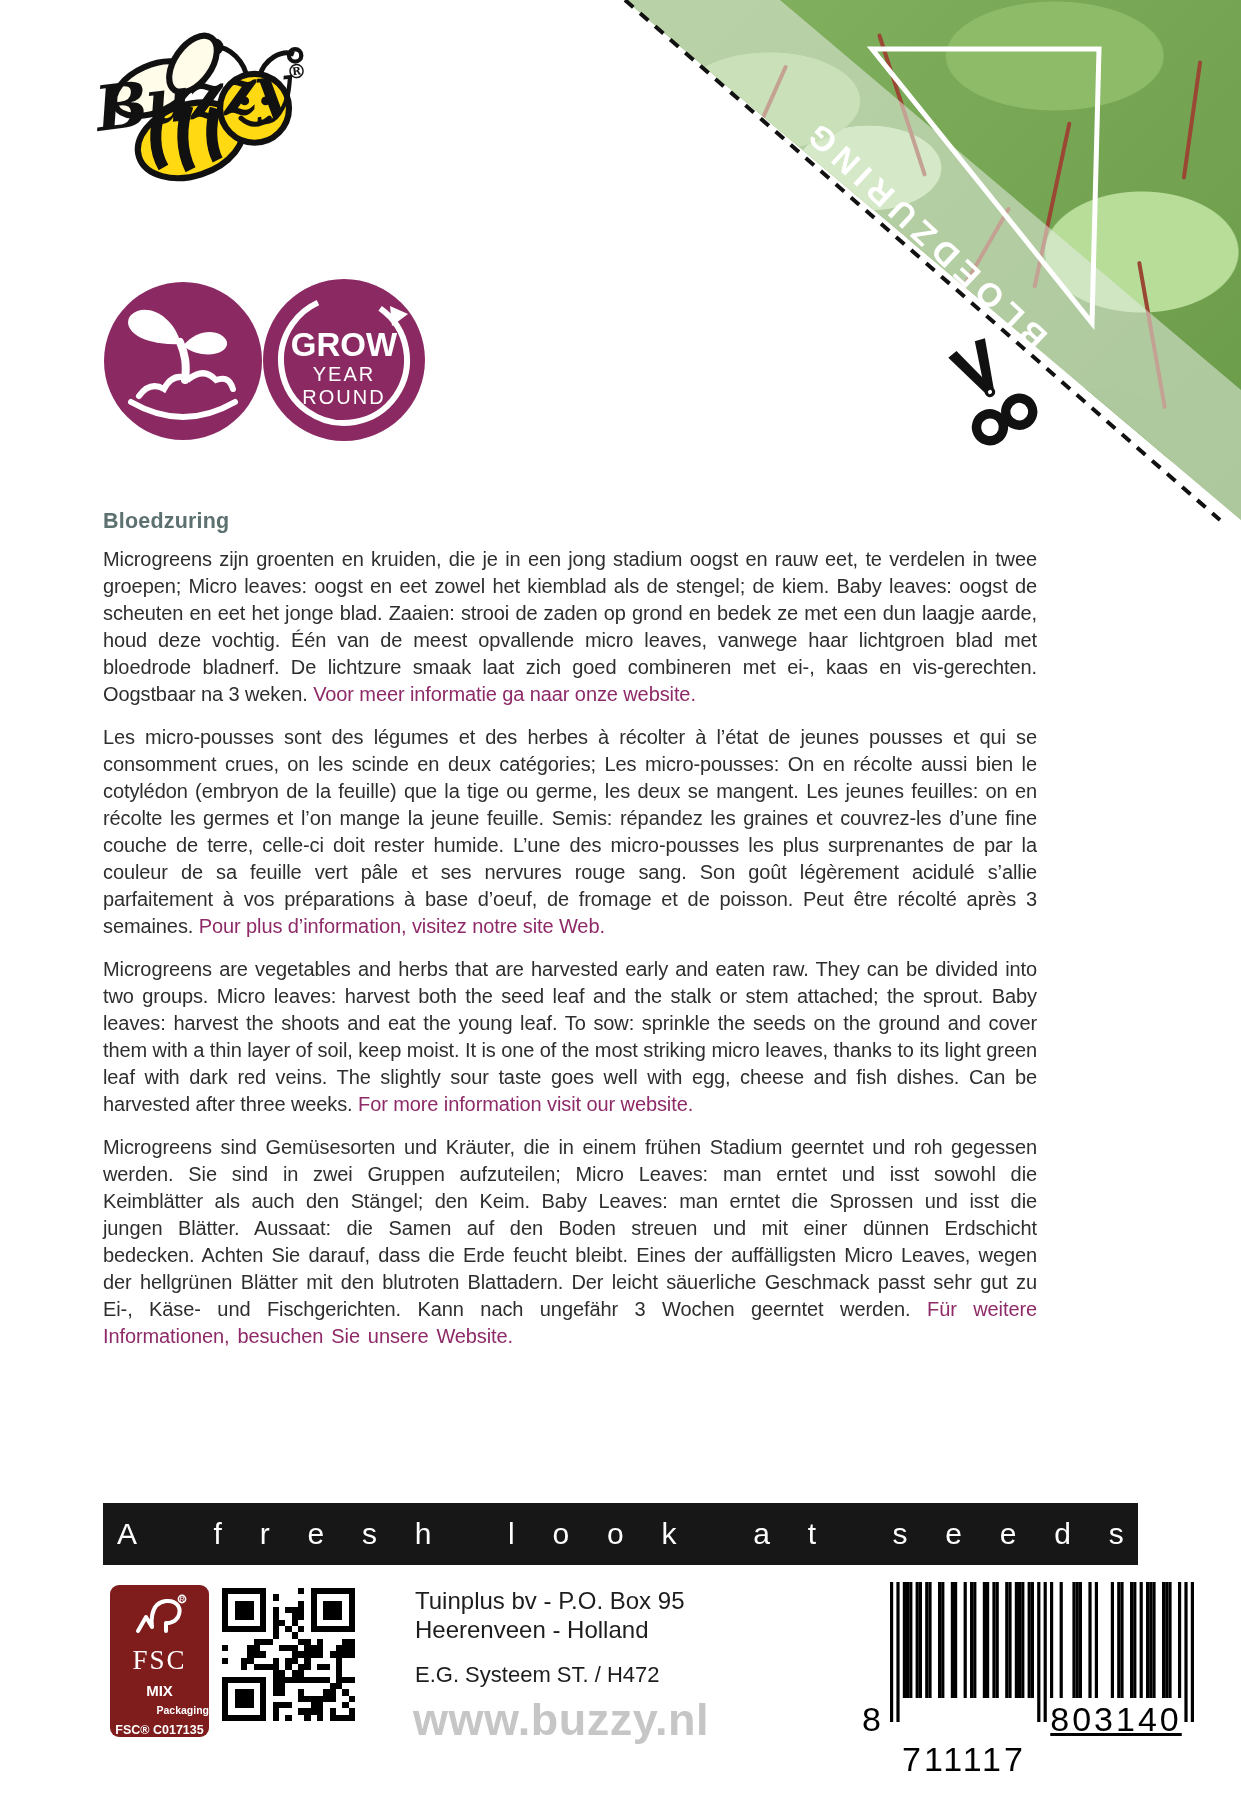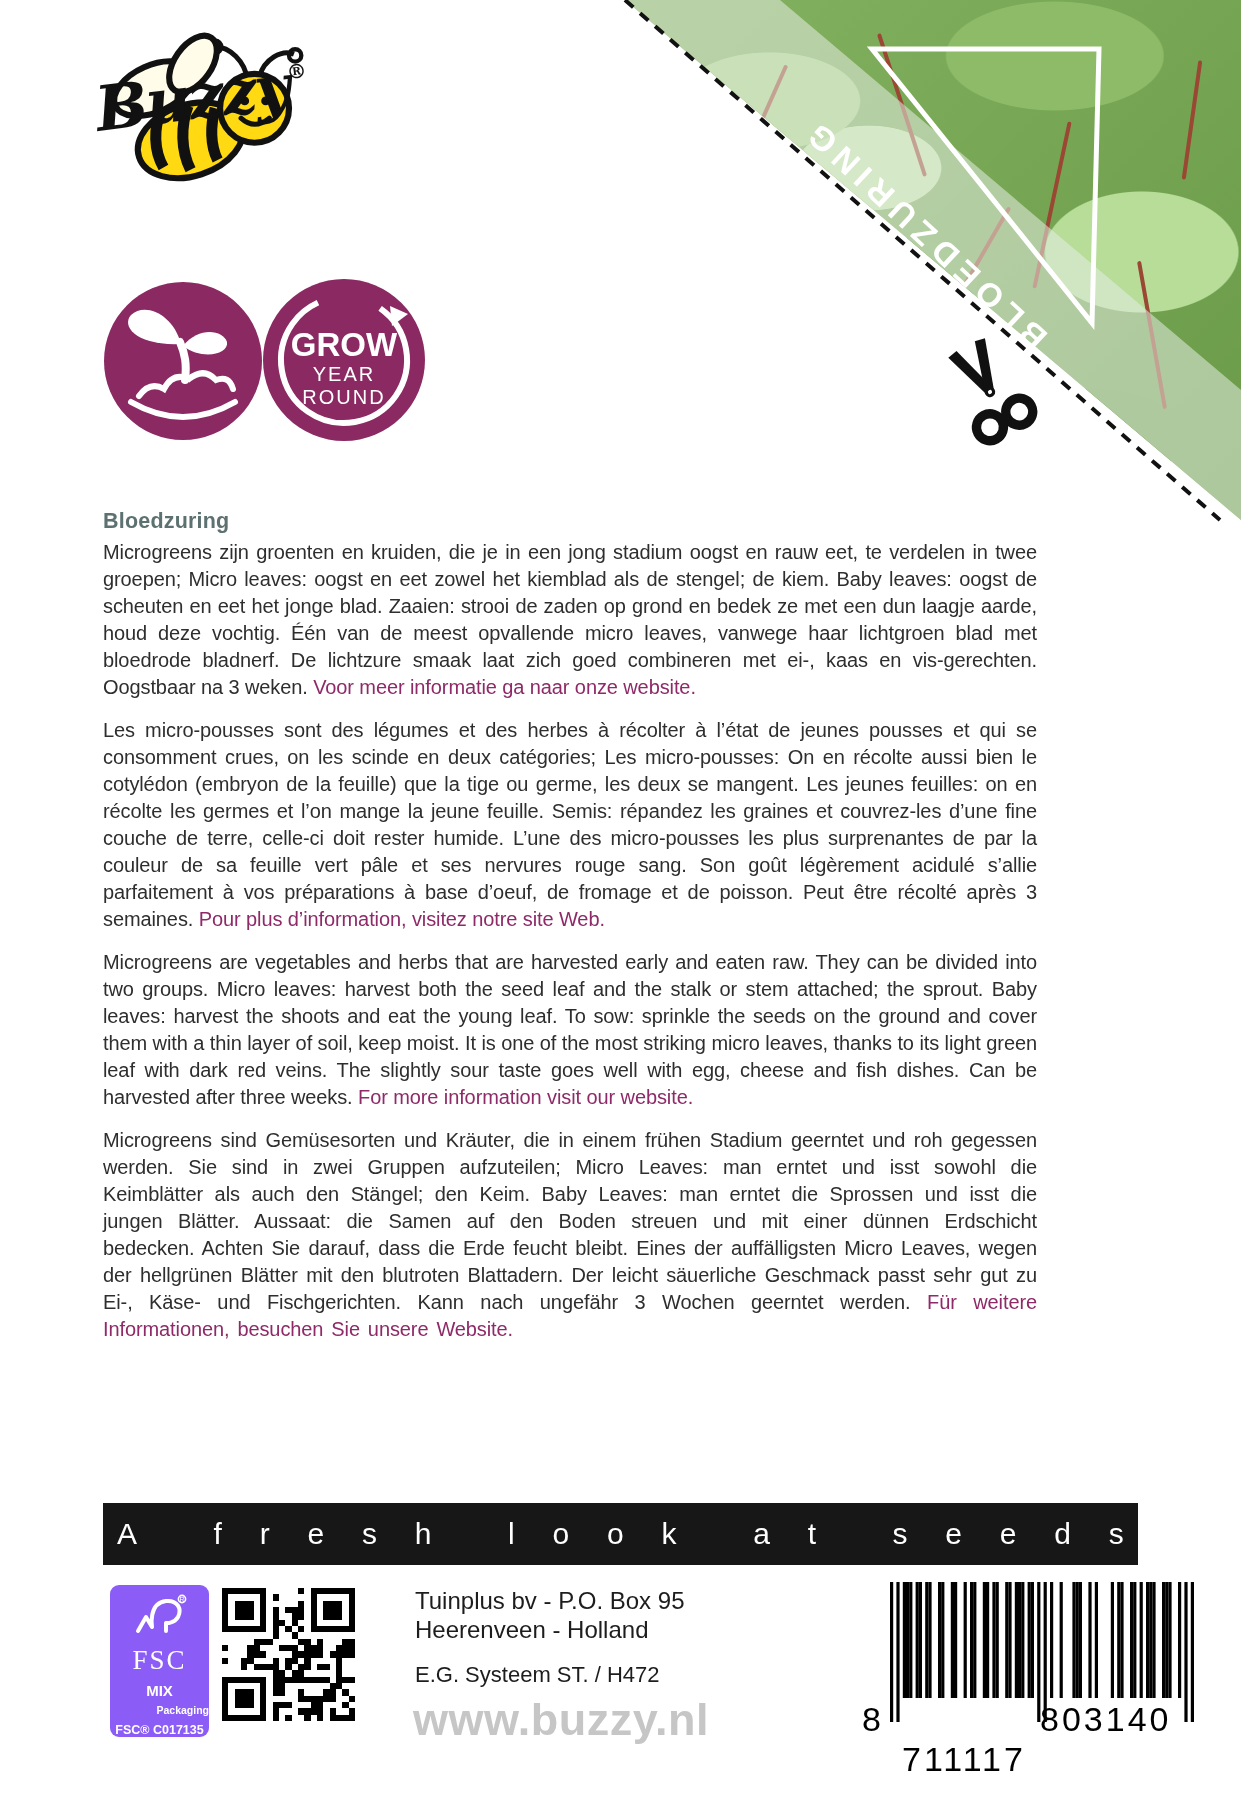--- a/index.html
+++ b/index.html
@@ -44,58 +44,58 @@
   }
   .logo-reg{font-size:20px;vertical-align:28px;letter-spacing:0;}
   
   .badge{position:absolute;}
   
   .copy{position:absolute;left:103px;top:509px;width:934px;color:#2e2e2e;}
   .copy h2{
     margin:0 0 3px 0;font-size:21.5px;font-weight:bold;color:#5c7170;letter-spacing:0.2px;
   }
   .copy p{
-    margin:5px 0 16px 0;font-size:20px;line-height:27px;text-align:justify;letter-spacing:-0.1px;
+    margin:12px 0 16px 0;font-size:20px;line-height:27px;text-align:justify;letter-spacing:-0.1px;
   }
   .copy p.de{word-spacing:2.5px;}
   .lnk{color:#8e2a68;}
   
   .slogan-bar{
     position:absolute;left:103px;top:1503px;width:1035px;height:62px;background:#171717;
     display:flex;align-items:center;padding:0 14px;box-sizing:border-box;
   }
   .slogan-letters{
     flex:1;display:flex;justify-content:space-between;align-items:center;
     color:#ffffff;font-size:30px;font-weight:normal;
   }
   .slogan-letters span{display:inline-block;}
   
   .fsc{
-    position:absolute;left:110px;top:1585px;width:99px;height:152px;background:#8b5cf6;
+    position:absolute;left:110px;top:1585px;width:99px;height:152px;background:#7f1d1d;
     border-radius:9px;color:#fff;text-align:center;box-sizing:border-box;padding-top:8px;
   }
   .fsc .acronym{font-family:"Liberation Serif", serif;font-size:27px;letter-spacing:2px;margin-top:-2px;}
   .fsc .mix{font-size:15px;font-weight:bold;margin-top:6px;}
   .fsc .pkg{font-size:10.5px;font-weight:bold;margin-top:5px;text-align:right;}
   .fsc .cert{font-size:12.5px;font-weight:bold;margin-top:7px;}
   .qr{position:absolute;left:222px;top:1588px;width:133px;height:133px;}
   .addr{position:absolute;left:415px;top:1586px;color:#1d1d1d;font-size:24px;line-height:29px;}
   .system-code{position:absolute;left:415px;top:1662px;color:#1d1d1d;font-size:22px;}
   .website{
     position:absolute;left:413px;top:1694px;color:#c6c6c6;font-size:45px;font-weight:bold;letter-spacing:0.5px;
   }
   .barcode{position:absolute;left:862px;top:1582px;width:340px;height:165px;}
   .barcode svg{position:absolute;left:28px;top:0;}
   .barcode .digits{
     position:absolute;left:0;top:118px;width:336px;color:#000;
     font-size:34px;display:flex;
   }
   .barcode .d-first{width:26px;}
   .barcode .d-left{width:152px;text-align:center;letter-spacing:3px;margin-top:40px;}
-  .barcode .d-right{width:152px;text-align:left;letter-spacing:3px;}
+  .barcode .d-right{width:152px;text-align:center;letter-spacing:3px;text-decoration:underline;}
 </style>
 </head>
 <body>
 
 <div class="photo-corner">
   <div class="stem" style="left:760px;top:60px;height:120px;transform:rotate(24deg);"></div>
   <div class="stem" style="left:900px;top:30px;height:150px;transform:rotate(-18deg);"></div>
   <div class="stem" style="left:1050px;top:120px;height:170px;transform:rotate(12deg);"></div>
   <div class="stem" style="left:1150px;top:260px;height:150px;transform:rotate(-10deg);"></div>
   <div class="stem" style="left:980px;top:200px;height:110px;transform:rotate(30deg);"></div>

